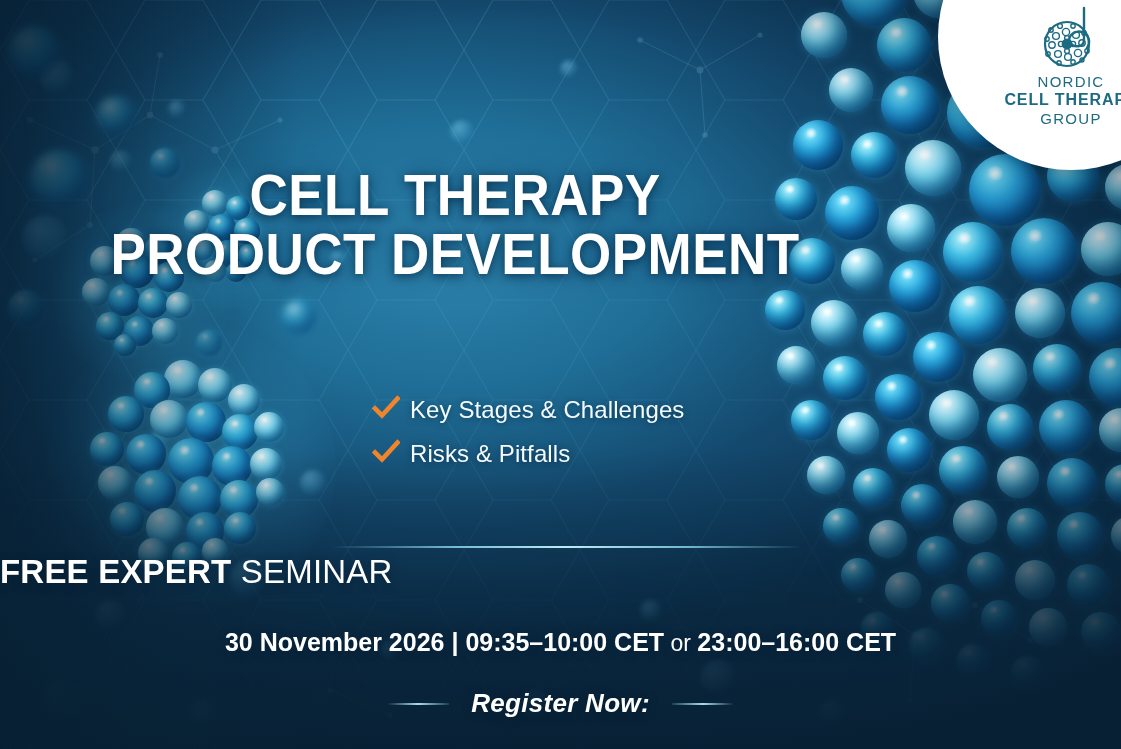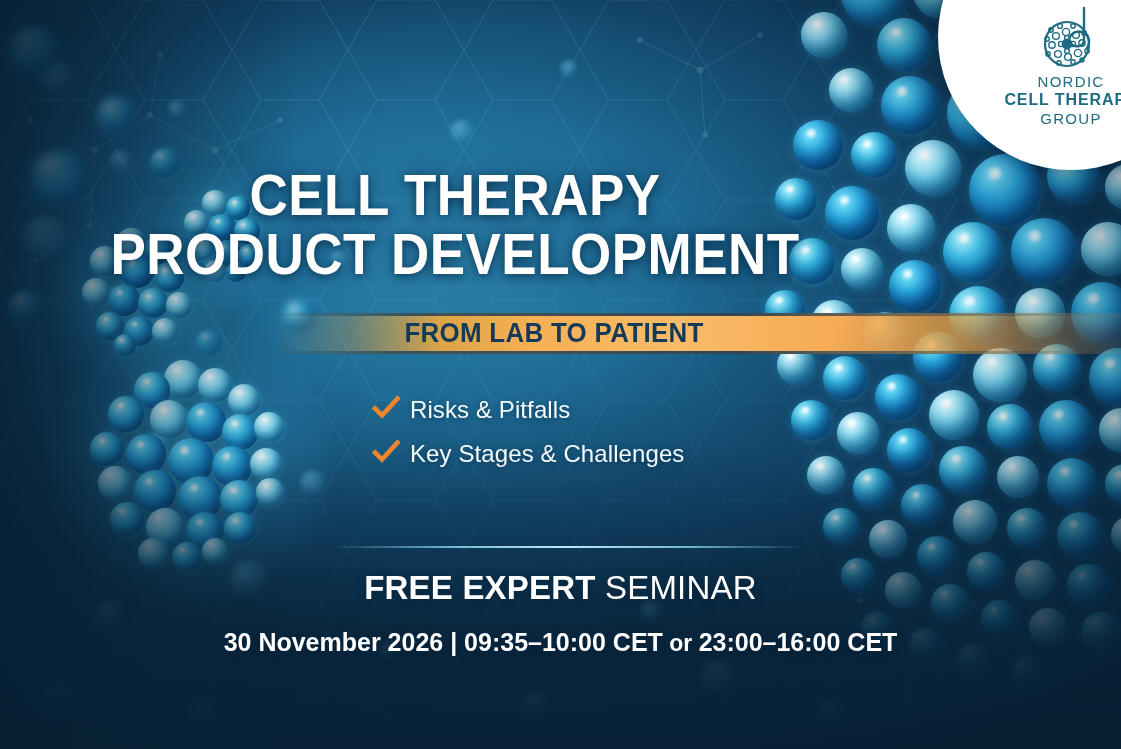--- a/index.html
+++ b/index.html
@@ -126,34 +126,34 @@
     font-size:24px; color:#f4fbfe; font-weight:400; letter-spacing:.1px;
     text-shadow:0 1px 6px rgba(5,35,58,.6);
   }
 
   
   .rule-wide {
     position:absolute; left:332px; top:546px; width:470px; height:2px;
     background:linear-gradient(90deg, rgba(120,220,250,0) 0%, rgba(150,232,252,.75) 26%, rgba(196,244,255,.95) 50%, rgba(150,232,252,.72) 76%, rgba(120,220,250,0) 100%);
   }
   .seminar {
-    position:absolute; left:0; top:569px; width:1121px; text-align:center;
+    position:absolute; left:0; top:553px; width:1121px; 
     font-size:33px; color:#ffffff; letter-spacing:.2px; white-space:nowrap;
     text-shadow:0 2px 9px rgba(5,32,54,.7);
   }
   .seminar .strong { font-weight:700; }
   .seminar .light  { font-weight:400; }
 
   .datetime {
     position:absolute; left:0; top:628px; width:1121px; text-align:center;
     font-size:25px; color:#ffffff; white-space:nowrap;
     text-shadow:0 2px 8px rgba(5,32,54,.7);
   }
   .datetime .strong { font-weight:700; }
-  .datetime .light  { font-weight:700; font-size:23px; }
+  .datetime .light  { font-weight:400; font-size:23px; }
 
   .register-row {
     position:absolute; left:0; top:688px; width:1121px;
     display:flex; align-items:center; justify-content:center; gap:22px;
   }
   .reg-dash {
     width:62px; height:2px;
     background:linear-gradient(90deg, rgba(140,225,252,0) 0%, rgba(180,238,254,.92) 50%, rgba(140,225,252,.15) 100%);
   }
   .reg-dash.right { transform:scaleX(-1); }
@@ -415,56 +415,55 @@
   <div class="bg-dark-bottom"></div>
   <div class="bg-dark-left"></div>
 
   <div class="content">
 
     <div class="title-block">
       <div class="title-line l1">CELL THERAPY</div>
       <div class="title-line l2">PRODUCT DEVELOPMENT</div>
     </div>
 
-    <div class="band">
-      <div class="band-fill"></div>
-      <div class="band-edge-top"></div>
-      <div class="band-edge-bottom"></div>
-      <div class="band-text">FROM LAB TO PATIENT</div>
-    </div>
 
     <div class="bullets">
+      <div class="bullet">
+        <span class="check">
+          <svg viewBox="0 0 28 28" width="28" height="28">
+            <path d="M3 14.5 L10 21.5 L25.5 4.5" fill="none" stroke="#f0852c" stroke-width="4.6" stroke-linecap="square" stroke-linejoin="miter"></path>
+          </svg>
+        </span>
+        <span class="bullet-label">Key Stages &amp; Challenges</span>
+      </div>
       <div class="bullet">
         <span class="check">
           <svg viewBox="0 0 28 28" width="28" height="28">
             <path d="M3 14.5 L10 21.5 L25.5 4.5" fill="none" stroke="#f0852c" stroke-width="4.6" stroke-linecap="square" stroke-linejoin="miter"></path>
           </svg>
         </span>
         <span class="bullet-label">Risks &amp; Pitfalls</span>
       </div>
-      <div class="bullet">
-        <span class="check">
-          <svg viewBox="0 0 28 28" width="28" height="28">
-            <path d="M3 14.5 L10 21.5 L25.5 4.5" fill="none" stroke="#f0852c" stroke-width="4.6" stroke-linecap="square" stroke-linejoin="miter"></path>
-          </svg>
-        </span>
-        <span class="bullet-label">Key Stages &amp; Challenges</span>
-      </div>
     </div>
 
     <div class="rule-wide"></div>
 
     <div class="seminar">
       <span class="strong">FREE EXPERT</span><span class="light"> SEMINAR</span>
     </div>
 
     <div class="datetime">
       <span class="strong">30 November 2026</span><span class="strong"> | </span><span class="strong">09:35–10:00 CET</span><span class="light"> or </span><span class="strong">23:00–16:00 CET</span>
     </div>
 
+    <div class="register-row">
+      <span class="reg-dash"></span>
+      <span class="register-text">Register Now:</span>
+      <span class="reg-dash right"></span>
+    </div>
   </div>
 
   <div class="logo-badge">
     <div class="logo-inner">
       <span class="logo-mark">
         <svg viewBox="0 0 64 64" width="64" height="64">
           <g stroke="#1d6b82" fill="none">
             <circle cx="28" cy="38" r="22" stroke-width="2.2"></circle>
             <g stroke-width="1.4">
               <circle cx="28" cy="38" r="5.4" fill="#1d6b82" stroke="none"></circle>

